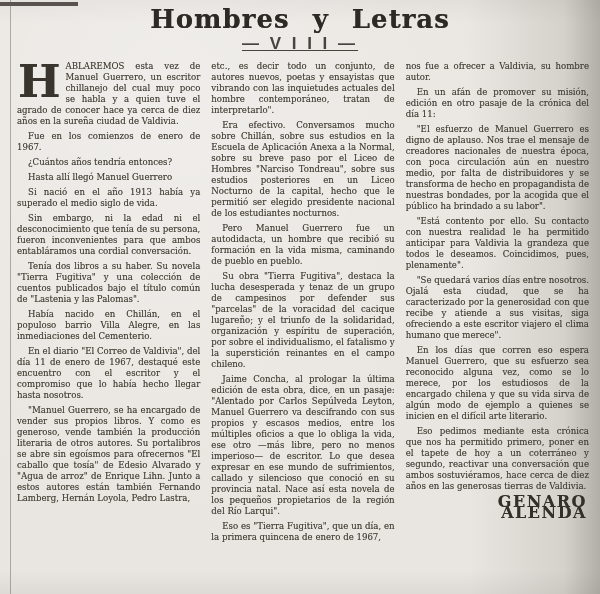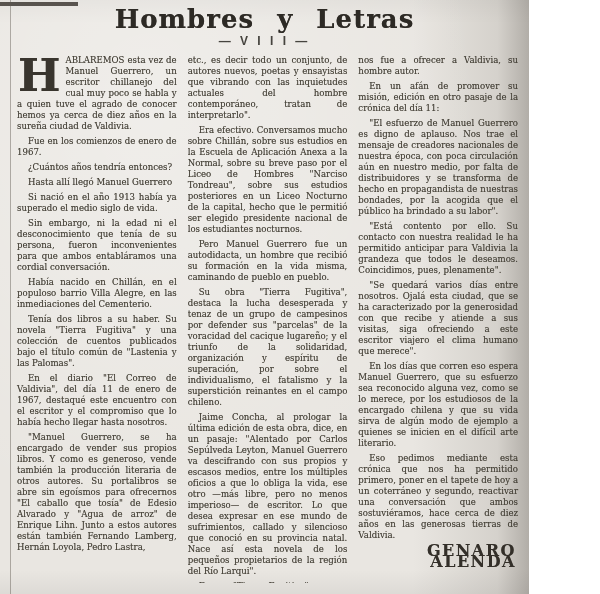--- a/index.html
+++ b/index.html
@@ -1,21 +1,21 @@
 <!DOCTYPE html>
 <html lang="es"><head>
 <meta charset="utf-8">
 <style>
   html, body { margin: 0; padding: 0; }
   body {
     width: 600px; height: 594px; overflow: hidden;
     font-family: "DejaVu Serif", serif;
   }
   .page {
-    position: relative; width: 529px; height: 594px; box-sizing: border-box;
+    position: relative; width: 600px; height: 594px; box-sizing: border-box;
     background:
       radial-gradient(ellipse at 28% 18%, rgba(255,255,255,0.30), rgba(255,255,255,0) 62%),
       linear-gradient(90deg, rgba(0,0,0,0) 78%, rgba(92,86,76,0.14) 94%, rgba(70,64,56,0.34) 100%),
       linear-gradient(180deg, rgba(0,0,0,0.04) 0%, rgba(0,0,0,0) 4%, rgba(0,0,0,0) 96%, rgba(0,0,0,0.05) 100%),
       #e9e6e1;
   }
   .top-bar {
     position: absolute; left: 0; top: 2px; width: 78px; height: 4px;
     background: #3e3a34; opacity: 0.85;
   }
@@ -24,22 +24,23 @@
     background: rgba(95,89,80,0.45);
   }
   header { text-align: center; padding-top: 5px; }
   .title {
     margin: 0; font-family: "DejaVu Serif", serif; font-weight: bold;
     font-size: 26px; line-height: 28px; letter-spacing: 1px; word-spacing: 13px;
     color: #2d2a25; text-shadow: 0 0 0.5px rgba(45,42,37,0.7);
   }
   .part-label {
     margin-top: 1px; font-family: "Liberation Sans", sans-serif;
-    font-size: 12px; font-weight: 600; letter-spacing: 3px;
+    font-size: 17px; font-weight: 600; letter-spacing: 3px;
     color: #46443f;
+    text-decoration: underline;
   }
   .cols {
     display: flex; gap: 11px;
     padding: 7px 11px 0 17px;
     height: 528px; overflow: hidden;
   }
   .col {
     flex: 1 1 0; min-width: 0;
     font-family: "DejaVu Serif", serif;
     font-size: 8.6px; line-height: 11px;
@@ -68,28 +69,28 @@
   <div class="top-bar"></div>
   <div class="left-rule"></div>
 
   <header>
     <h1 class="title">Hombres y Letras</h1>
     <div class="part-label">— V I I I —</div>
   </header>
 
   <div class="cols">
     <div class="col">
-      <p class="noindent"><span class="dropcap">H</span><span>ABLAREMOS esta vez de Manuel Guerrero, un escritor chillanejo del cual muy poco se habla y a quien tuve el agrado de conocer hemos ya cerca de diez años en la sureña ciudad de Valdivia.</span></p>
+      <p class="noindent"><span class="dropcap">H</span><span>ABLAREMOS esta vez de Manuel Guerrero, un escritor chillanejo del cual muy poco se habla y a quien tuve el agrado de conocer hace ya cerca de diez años en la sureña ciudad de Valdivia.</span></p>
       <p>Fue en los comienzos de enero de 1967.</p>
       <p>¿Cuántos años tendría entonces?</p>
       <p>Hasta allí llegó Manuel Guerrero</p>
       <p>Si nació en el año 1913 había ya superado el medio siglo de vida.</p>
       <p>Sin embargo, ni la edad ni el desconocimiento que tenía de su persona, fueron inconvenientes para que ambos entabláramos una cordial conversación.</p>
+      <p>Tenía dos libros a su haber. Su novela "Tierra Fugitiva" y una colección de cuentos publicados bajo el título común de "Lastenia y las Palomas".</p>
       <p>Había nacido en Chillán, en el populoso barrio Villa Alegre, en las inmediaciones del Cementerio.</p>
-      <p>Tenía dos libros a su haber. Su novela "Tierra Fugitiva" y una colección de cuentos publicados bajo el título común de "Lastenia y las Palomas".</p>
       <p>En el diario "El Correo de Valdivia", del día 11 de enero de 1967, destaqué este encuentro con el escritor y el compromiso que lo había hecho llegar hasta nosotros.</p>
       <p>"Manuel Guerrero, se ha encargado de vender sus propios libros. Y como es generoso, vende también la producción literaria de otros autores. Su portalibros se abre sin egoísmos para ofrecernos "El caballo que tosía" de Edesio Alvarado y "Agua de arroz" de Enrique Lihn. Junto a estos autores están también Fernando Lamberg, Hernán Loyola, Pedro Lastra,</p>
     </div>
 
     <div class="col">
       <p class="noindent">etc., es decir todo un conjunto, de autores nuevos, poetas y ensayistas que vibrando con las inquietudes actuales del hombre contemporáneo, tratan de interpretarlo".</p>
       <p>Era efectivo. Conversamos mucho sobre Chillán, sobre sus estudios en la Escuela de Aplicación Anexa a la Normal, sobre su breve paso por el Liceo de Hombres "Narciso Tondreau", sobre sus estudios posteriores en un Liceo Nocturno de la capital, hecho que le permitió ser elegido presidente nacional de los estudiantes nocturnos.</p>
       <p>Pero Manuel Guerrero fue un autodidacta, un hombre que recibió su formación en la vida misma, caminando de pueblo en pueblo.</p>
       <p>Su obra "Tierra Fugitiva", destaca la lucha desesperada y tenaz de un grupo de campesinos por defender sus "parcelas" de la voracidad del cacique lugareño; y el triunfo de la solidaridad, organización y espíritu de superación, por sobre el individualismo, el fatalismo y la superstición reinantes en el campo chileno.</p>
       <p>Jaime Concha, al prologar la última edición de esta obra, dice, en un pasaje: "Alentado por Carlos Sepúlveda Leyton, Manuel Guerrero va descifrando con sus propios y escasos medios, entre los múltiples oficios a que lo obliga la vida, ese otro —más libre, pero no menos imperioso— de escritor. Lo que desea expresar en ese mundo de sufrimientos, callado y silencioso que conoció en su provincia natal. Nace así esta novela de los pequeños propietarios de la región del Río Larqui".</p>

